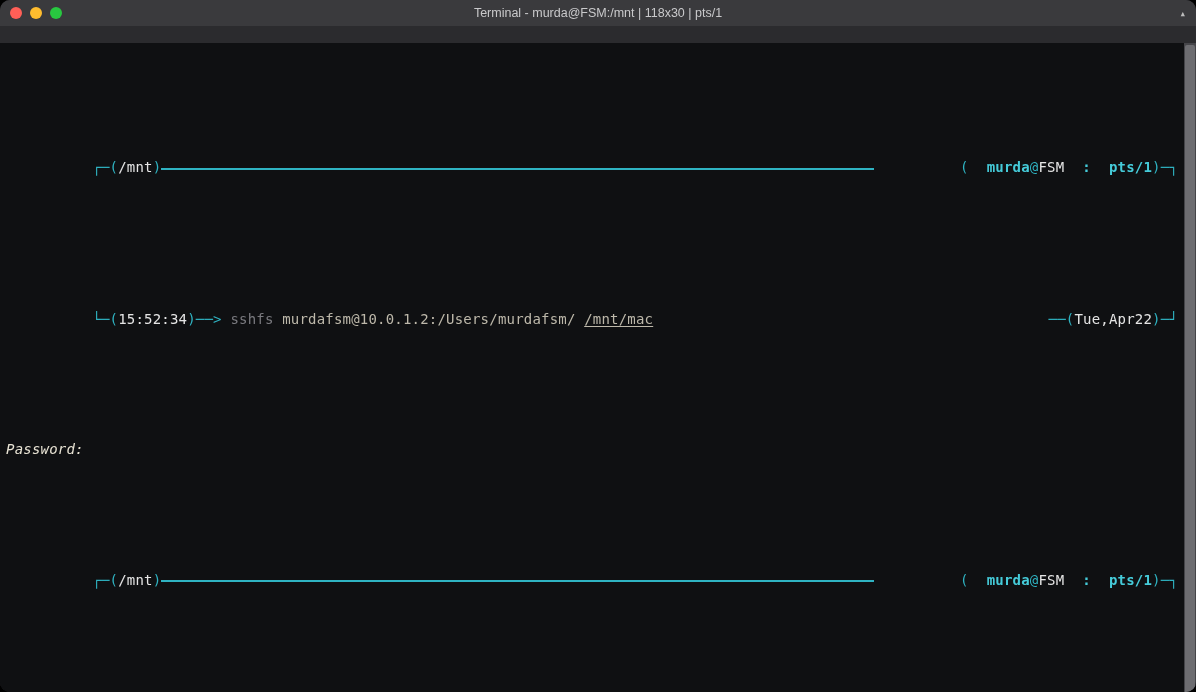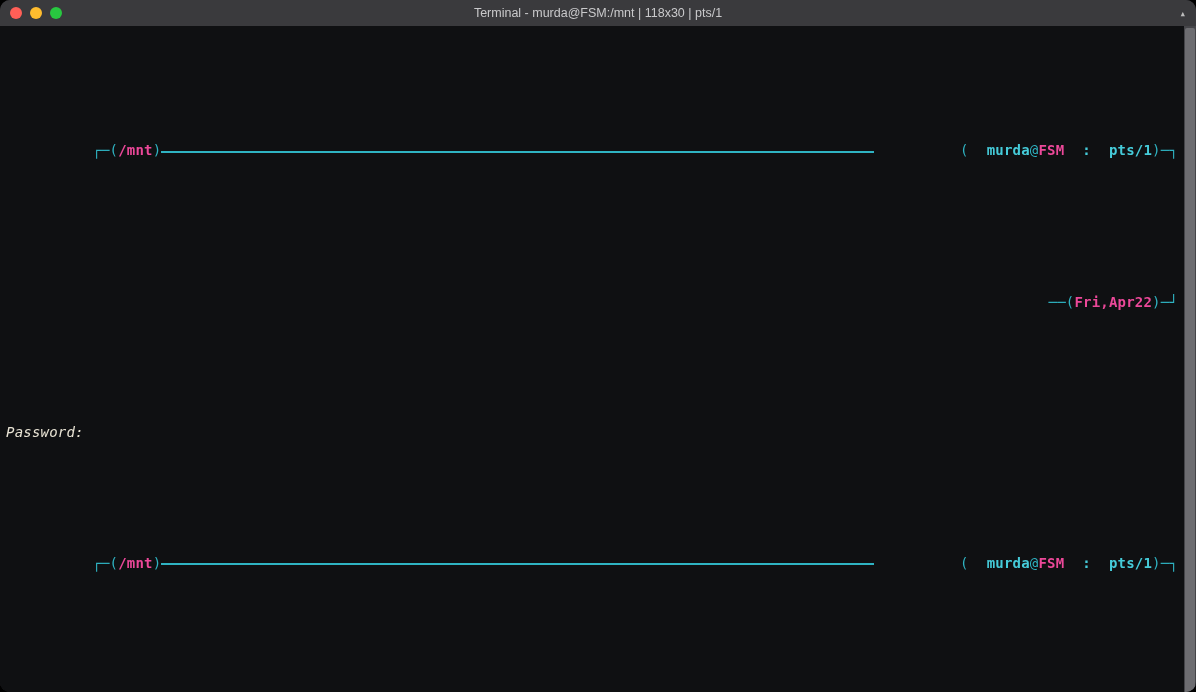--- a/index.html
+++ b/index.html
@@ -13,20 +13,21 @@
   }
   .window {
     width: 1196px;
     height: 692px;
     background: #2b2b2e;
     border-radius: 10px;
     overflow: hidden;
     display: flex;
     flex-direction: column;
     box-shadow: 0 10px 40px rgba(0,0,0,.6);
+    gap: 17px;
   }
   .titlebar {
     height: 26px;
     background: #3a3a3d;
     display: flex;
     align-items: center;
     position: relative;
     flex-shrink: 0;
   }
   .traffic-lights {
@@ -99,21 +100,21 @@
     border-top: 2px solid #2fb3c2;
     align-self: center;
     margin: 0 0px;
     height: 0;
     transform: translateY(1px);
   }
 
   
   .cyan { color: #2fb3c2; }
   .cyan-bold { color: #45cbd9; font-weight: bold; margin-left: 18px; }
-  .yellow-bold { color: #ec4899; font-weight: bold; }
+  .yellow-bold { color: #e5e5e5; font-weight: normal; }
   .white { color: #e8e3d4; }
   .grey { color: #7a7a7f; }
   .grey-light { color: #bdb8aa; }
   .underline { text-decoration: underline; text-underline-offset: 2px; }
 
   .plain-line { white-space: pre; font-style: italic; }
 </style>
 </head>
 <body>
 
@@ -138,23 +139,26 @@
           <span class="cyan">┌─(</span><span class="yellow-bold">/mnt</span><span class="cyan">)</span>
         </span>
         <span class="line"></span>
         <span class="right">
           <span class="cyan">(</span><span class="cyan-bold">murda</span><span class="cyan">@</span><span class="yellow-bold">FSM</span><span class="cyan-bold">:</span><span class="cyan-bold">pts/1</span><span class="cyan">)─┐</span>
         </span>
       </div>
 
       
       <div class="row">
+        <span class="left">
+          <span class="cyan">└─(</span><span class="yellow-bold">15:52:34</span><span class="cyan">)──&gt; </span><span class="grey">sshfs</span><span class="grey-light"> murdafsm@10.0.1.2:/Users/murdafsm/ </span><span class="grey-light underline">/mnt/mac</span>
+        </span>
         <span style="flex:1"></span>
         <span class="right">
-          <span class="cyan">──(</span><span class="yellow-bold">Fri,Apr22</span><span class="cyan">)─┘</span>
+          <span class="cyan">──(</span><span class="yellow-bold">Tue,Apr22</span><span class="cyan">)─┘</span>
         </span>
       </div>
 
       
       <div class="plain-line white">Password:</div>
 
       
       <div class="row">
         <span class="left">
           <span class="cyan">┌─(</span><span class="yellow-bold">/mnt</span><span class="cyan">)</span>

